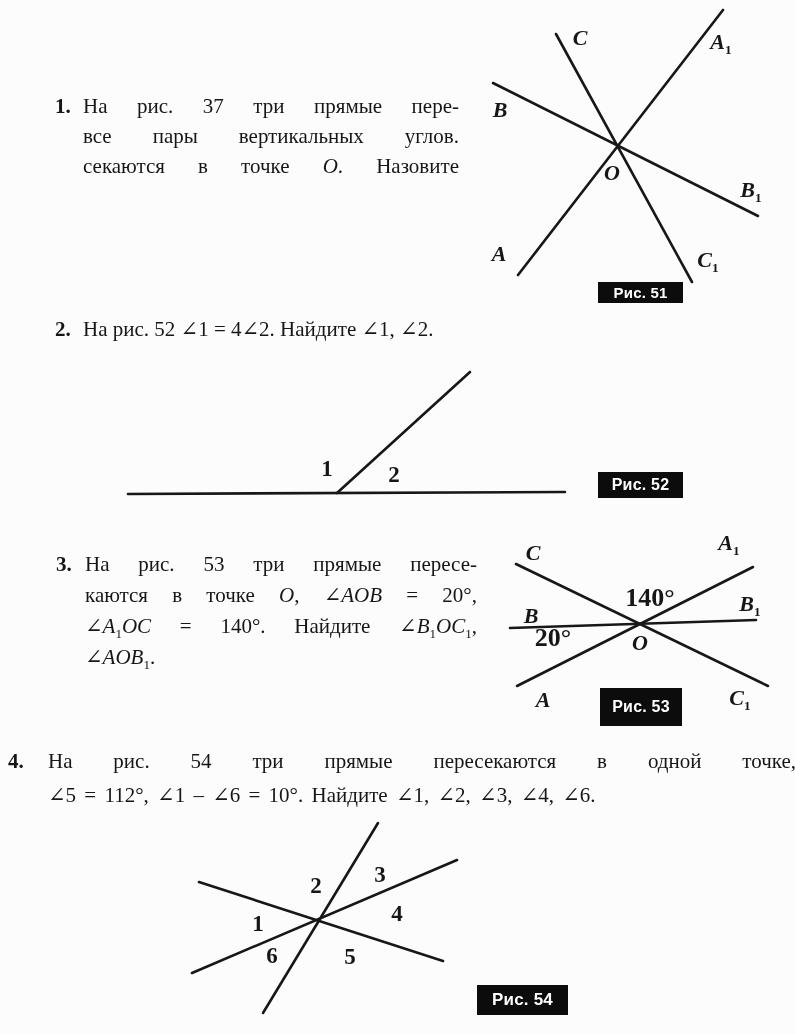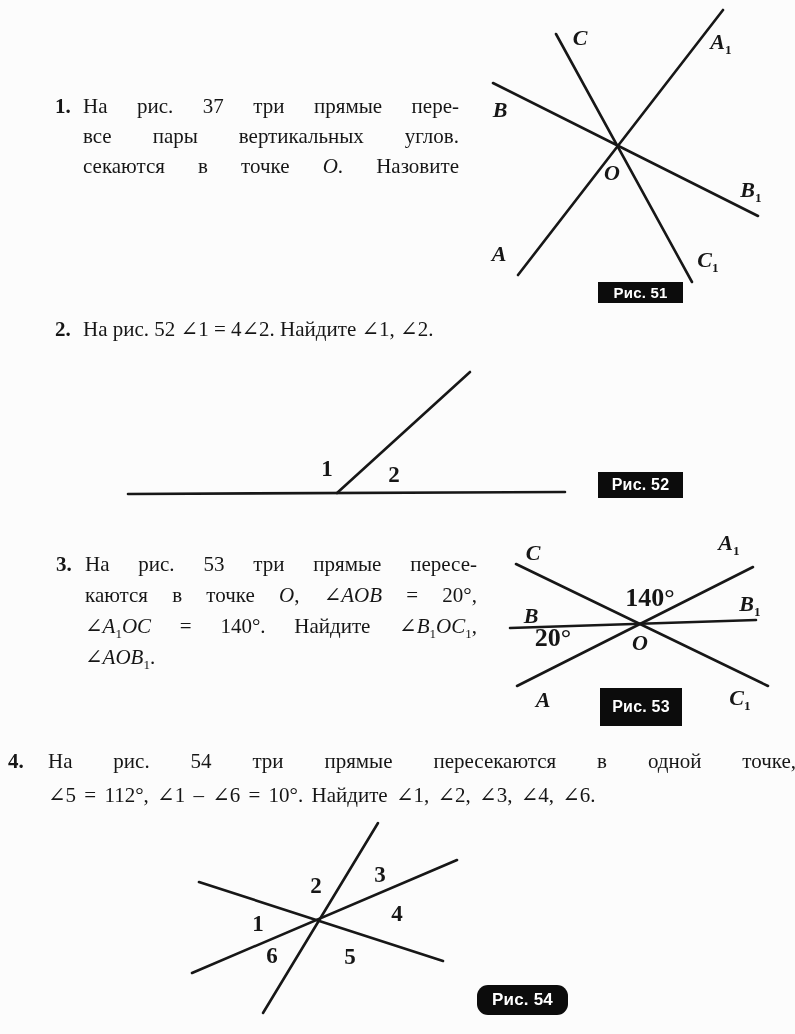--- a/index.html
+++ b/index.html
@@ -127,15 +127,15 @@
     <div class="line just"><span>На рис. 54 три прямые пересекаются в одной точке,</span></div>
     <div class="line" style="word-spacing:3px;"><span>∠5 = 112°, ∠1 – ∠6 = 10°. Найдите ∠1, ∠2, ∠3, ∠4, ∠6.</span></div>
   </div>
 
   <span class="flabel fnum" style="left:258px; top:923px;">1</span>
   <span class="flabel fnum" style="left:316px; top:885px;">2</span>
   <span class="flabel fnum" style="left:380px; top:874px;">3</span>
   <span class="flabel fnum" style="left:397px; top:913px;">4</span>
   <span class="flabel fnum" style="left:350px; top:956px;">5</span>
   <span class="flabel fnum" style="left:272px; top:955px;">6</span>
-  <div class="cap" style="left:477px; top:985px; width:91px; height:30px; font-size:17px;border-radius:11px;">Рис. 54</div>
+  <div class="cap" style="left:477px; top:985px; width:91px; height:30px; font-size:17px;">Рис. 54</div>
 
 </div>
 
 </body></html>

